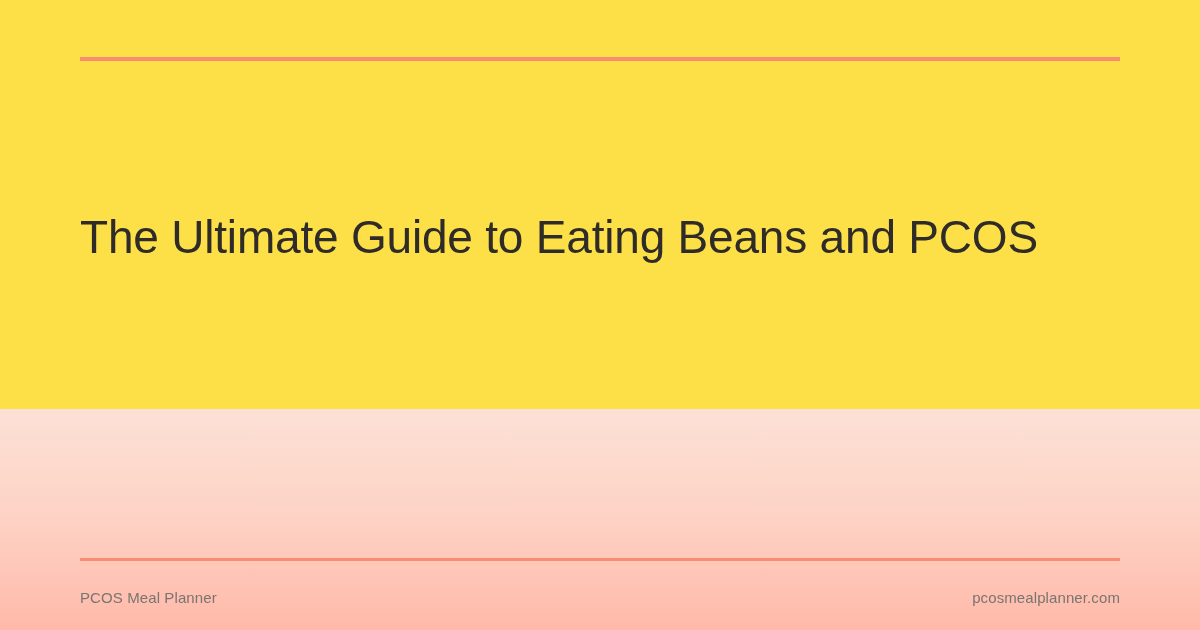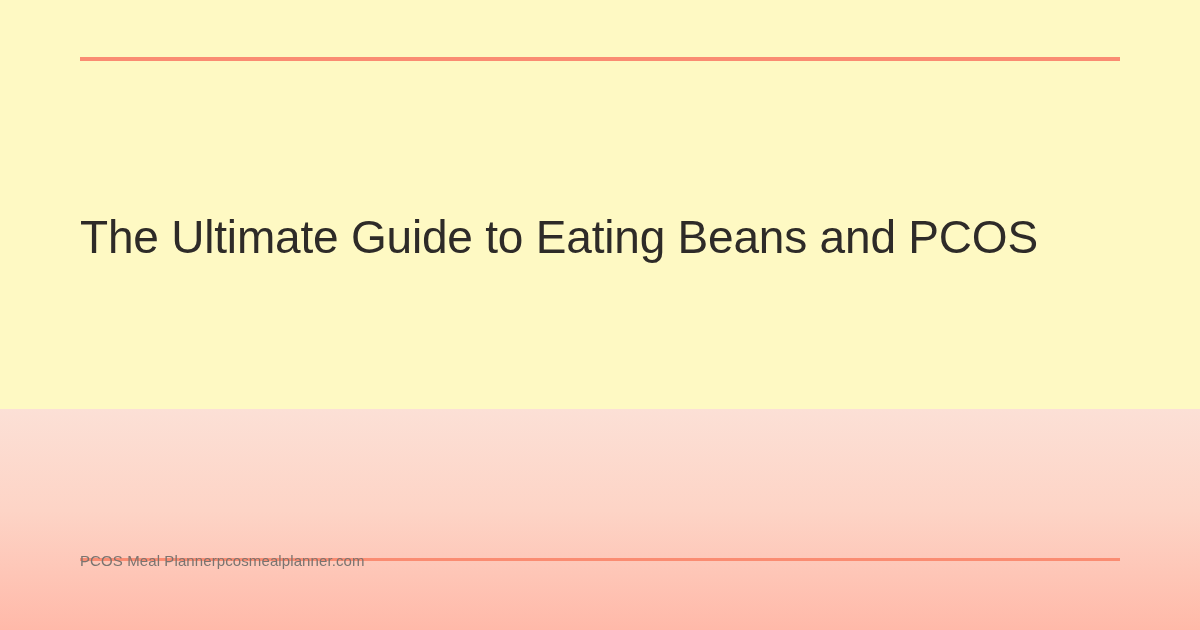--- a/index.html
+++ b/index.html
@@ -11,21 +11,21 @@
     height: 630px;
     overflow: hidden;
     font-family: "Liberation Sans", sans-serif;
     background: #fef5f0;
   }
 
   .card {
     position: relative;
     width: 1200px;
     height: 630px;
-    background: #fef9c3;
+    background: #fde047;
     overflow: hidden;
   }
 
   
   .gradient-panel {
     position: absolute;
     left: 0;
     top: 409px;
     width: 1200px;
     height: 221px;
@@ -65,24 +65,25 @@
     position: absolute;
     left: 80px;
     top: 558px;
     width: 1040px;
     height: 3px;
     background: #fa8c72;
   }
   .footer-row {
     position: absolute;
     left: 80px;
-    top: 551px;
+    top: 588px;
     width: 1040px;
     display: flex;
     align-items: baseline;
+    justify-content: space-between;
   }
   .footer-brand,
   .footer-url {
     font-family: "Liberation Sans", sans-serif;
     font-size: 15px;
     font-weight: 400;
     color: #7a7470;
     letter-spacing: 0.1px;
     line-height: 20px;
   }

